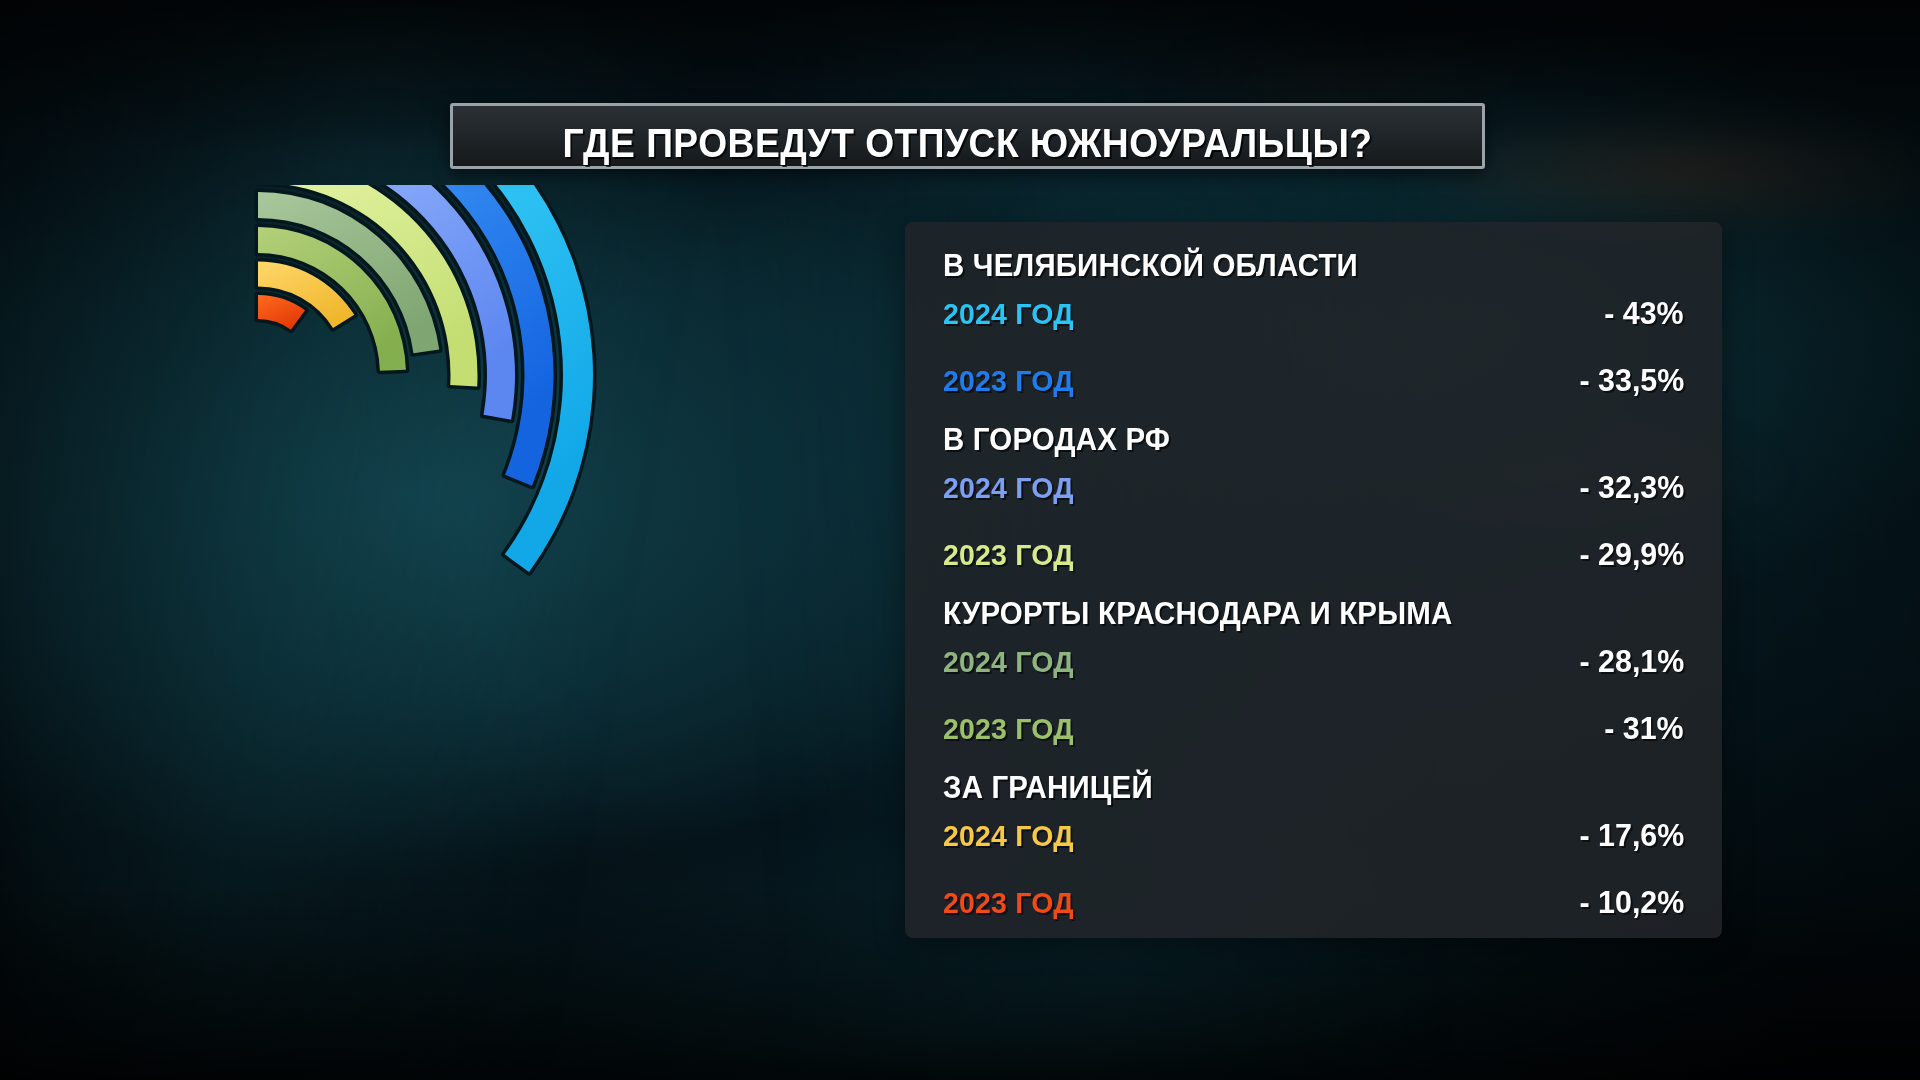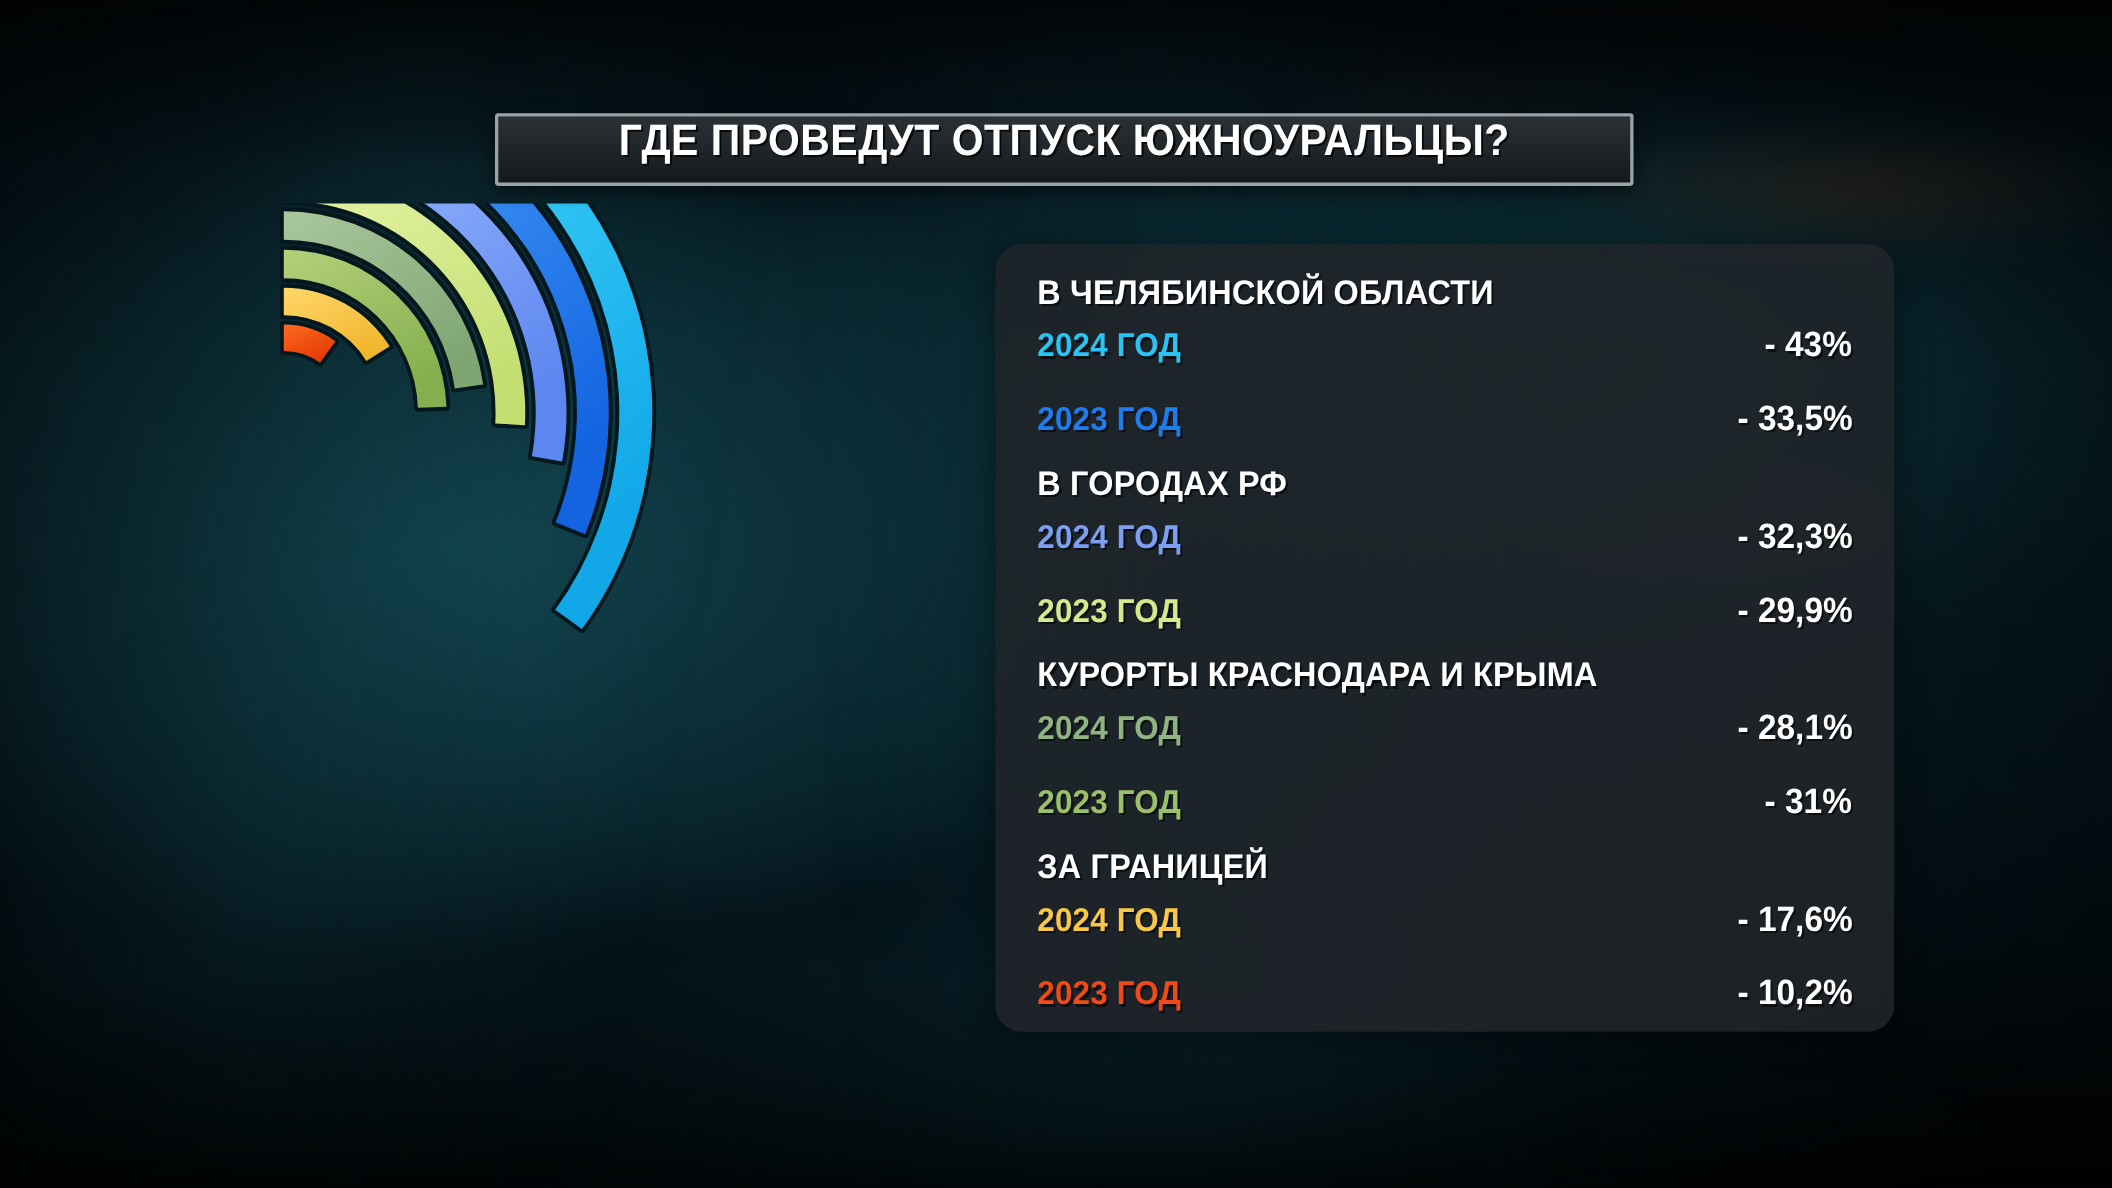--- a/index.html
+++ b/index.html
@@ -38,42 +38,42 @@
       radial-gradient(ellipse 1150px 760px at 50% 50%, rgba(0,0,0,0) 42%, rgba(0,0,0,.55) 100%),
       linear-gradient(180deg, rgba(0,0,0,.62) 0%, rgba(0,0,0,0) 14%, rgba(0,0,0,0) 82%, rgba(0,0,0,.72) 100%);
   }
 
   
   #title-box {
     position:absolute; left:450px; top:103px; width:1035px; height:66px;
     background:linear-gradient(180deg,#2b3035 0%, #1f2428 55%, #15191c 100%);
     border:3px solid #9aa3a9;
     border-radius:3px;
-    display:flex; align-items:flex-start; justify-content:center;
+    display:flex; align-items:flex-end; justify-content:center;
     z-index:4;
     box-shadow:0 4px 16px rgba(0,0,0,.55);
   }
   #title-text {
     color:#fff;
     font-size:40px;
     font-weight:700;
     letter-spacing:.5px;
     white-space:nowrap;
     transform:scaleX(.93);
     text-shadow:2px 2px 0 rgba(0,0,0,.75);
   }
 
   
   #arc-chart { position:absolute; left:250px; top:185px; width:560px; height:800px; z-index:3; }
 
   
   #stats-panel {
     position:absolute; left:905px; top:222px; width:817px; height:716px;
     background:rgba(32,37,41,.90);
-    border-radius:24px;
+    border-radius:8px;
     z-index:4;
     padding:26px 38px 10px 38px;
     box-shadow:0 6px 30px rgba(0,0,0,.40);
   }
   .group { margin-bottom:4px; }
   .group-heading {
     color:#ffffff;
     font-size:31px;
     font-weight:700;
     letter-spacing:.2px;

